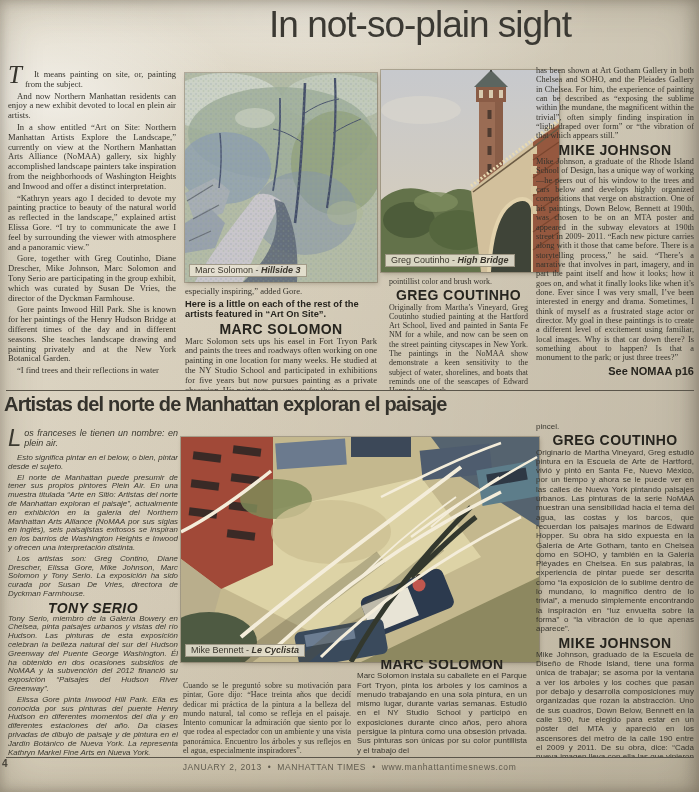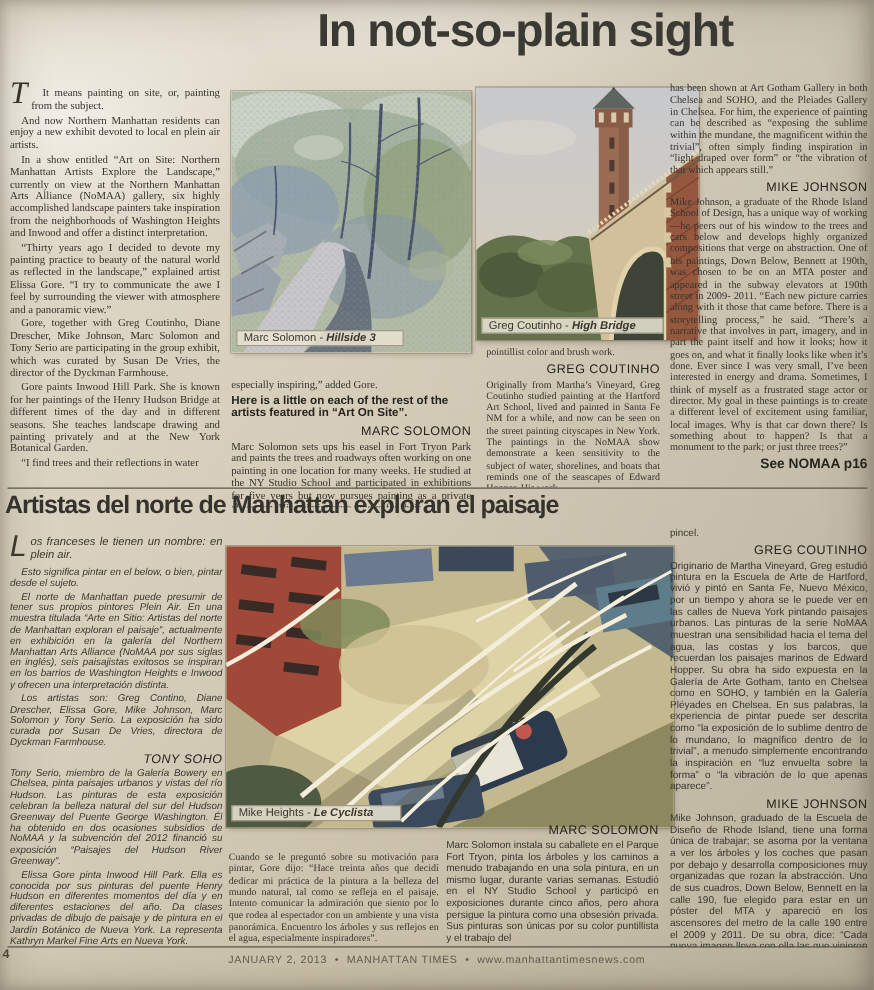--- a/index.html
+++ b/index.html
@@ -9,69 +9,69 @@
     background:
       radial-gradient(ellipse 260px 150px at 8% 12%, rgba(255,255,255,0.55), rgba(255,255,255,0) 70%),
       radial-gradient(ellipse 400px 120px at 45% 2%, rgba(255,255,255,0.35), rgba(255,255,255,0) 70%),
       linear-gradient(100deg, rgba(255,255,252,0.18) 0%, rgba(0,0,0,0.02) 45%, rgba(0,0,0,0.10) 100%),
       linear-gradient(178deg, #ddd5c2 0%, #d8cfbb 40%, #d3c9b4 75%, #cfc5ae 100%);
     box-shadow:inset 0 0 40px rgba(60,50,30,0.25), inset -6px 0 14px rgba(40,30,20,0.18), inset 3px 0 8px rgba(40,30,20,0.12);
     font-family:"Liberation Serif", serif;color:#35332c;
   }
   
   .hl-en{position:absolute;left:150px;top:4px;width:540px;text-align:center;
-    font-family:"Liberation Sans",sans-serif;font-weight:bold;font-size:37px;letter-spacing:-1px;color:#3b3933;}
+    font-family:"Liberation Sans",sans-serif;font-weight:normal;font-size:37px;letter-spacing:-1px;color:#3b3933;}
   .sub-en{position:absolute;left:150px;top:47px;width:540px;text-align:center;
     font-family:"Liberation Sans",sans-serif;font-weight:bold;font-style:italic;font-size:16.5px;color:#403d33;}
   .hl-es{position:absolute;left:4px;top:393px;width:692px;text-align:left;white-space:nowrap;
     font-family:"Liberation Sans",sans-serif;font-weight:bold;font-size:20px;letter-spacing:-0.8px;color:#34322c;}
   .rule{position:absolute;left:6px;width:688px;height:1px;background:#5a554a;}
   
   .col{position:absolute;overflow:hidden;text-align:justify;}
   .col p{margin:0 0 2px 0;text-indent:9px;}
   .col p.noind{text-indent:0;}
   .en-serif{font-size:8.6px;line-height:9.8px;}
   .c4{font-size:8.3px;line-height:9.35px;}
   .c3{font-size:8px;line-height:9.3px;}
   .es-italic{font-family:"Liberation Sans",sans-serif;font-style:italic;font-size:7.9px;line-height:8.8px;color:#3a382f;}
   .es-sans{font-family:"Liberation Sans",sans-serif;font-size:8px;line-height:9.3px;color:#38362e;}
   .lead{font-style:italic;font-size:10.5px;line-height:11.5px;text-indent:0 !important;margin-bottom:6px !important;}
   .dropcap{float:left;font-size:25px;line-height:19px;font-style:italic;margin:1px 3px 0 0;}
   .es-lead{font-size:9px;line-height:10px;margin-bottom:6px !important;}
   .es-lead .dropcap{font-style:italic;font-size:24px;line-height:18px;}
-  .sechead{font-family:"Liberation Sans",sans-serif;font-weight:normal;font-size:10px;letter-spacing:0.4px;
-    color:#26241e;margin:5px 0 2px 0;text-align:right;}
+  .sechead{font-family:"Liberation Sans",sans-serif;font-weight:bold;font-size:14px;letter-spacing:0.4px;
+    color:#26241e;margin:5px 0 2px 0;text-align:center;}
   .boldintro{font-family:"Liberation Sans",sans-serif;font-weight:bold;font-size:9.3px;line-height:10.5px;color:#26241e;text-align:left;margin:1px 0 0 0;}
   .seemore{font-family:"Liberation Sans",sans-serif;font-weight:bold;font-size:11px;color:#26241e;text-align:right;margin-top:4px;}
   
   .painting{position:absolute;box-shadow:0 0 0 1px rgba(90,80,60,0.35),1px 2px 4px rgba(60,50,30,0.25);}
   .painting svg{display:block;}
   .cap{position:absolute;left:4px;bottom:5px;background:rgba(232,226,209,0.88);
-    border:1px solid rgba(110,100,80,0.55);padding:0px 21px 1px 5px;
+    border:1px solid rgba(110,100,80,0.55);padding:0px 5px 1px 5px;
     font-family:"Liberation Sans",sans-serif;font-size:9px;color:#3a362d;white-space:nowrap;}
   .cap b{font-style:italic;}
   
   .footer{position:absolute;left:0;top:762px;width:699px;text-align:center;
     font-family:"Liberation Sans",sans-serif;font-size:8.5px;letter-spacing:0.6px;color:#5f5a4e;}
   .footer .sep{margin:0 6px;}
   .pagenum{position:absolute;left:2px;top:758px;font-family:"Liberation Sans",sans-serif;font-weight:bold;font-size:10px;color:#4a463c;}
 </style>
 </head>
 <body>
 
 <div id="page">
 
   <div class="hl-en">In not-so-plain sight</div>
 
   <div class="col en-serif" style="left:8px;top:64px;width:168px;height:326px;">
     <p class="lead noind"><span class="dropcap">T</span></p>
     <p>It means painting on site, or, painting from the subject.</p>
     <p>And now Northern Manhattan residents can enjoy a new exhibit devoted to local en plein air artists.</p>
     <p>In a show entitled “Art on Site: Northern Manhattan Artists Explore the Landscape,” currently on view at the Northern Manhattan Arts Alliance (NoMAA) gallery, six highly accomplished landscape painters take inspiration from the neighborhoods of Washington Heights and Inwood and offer a distinct interpretation.</p>
-    <p>“Thirty years ago I decided to devote my painting practice to beauty of the natural world as reflected in the landscape,” explained artist Elissa Gore. “I try to communicate the awe I feel by surrounding the viewer with atmosphere and a panoramic view.”</p>
+    <p>“Kathryn years ago I decided to devote my painting practice to beauty of the natural world as reflected in the landscape,” explained artist Elissa Gore. “I try to communicate the awe I feel by surrounding the viewer with atmosphere and a panoramic view.”</p>
     <p>Gore, together with Greg Coutinho, Diane Drescher, Mike Johnson, Marc Solomon and Tony Serio are participating in the group exhibit, which was curated by Susan De Vries, the director of the Dyckman Farmhouse.</p>
     <p>Gore paints Inwood Hill Park. She is known for her paintings of the Henry Hudson Bridge at different times of the day and in different seasons. She teaches landscape drawing and painting privately and at the New York Botanical Garden.</p>
     <p>“I find trees and their reflections in water</p>
   </div>
 
   <div class="painting" style="left:185px;top:73px;width:192px;height:209px;">
     <svg width="192" height="209" viewBox="0 0 192 209">
       <defs>
         <pattern id="pt" width="5" height="5" patternUnits="userSpaceOnUse">
           <circle cx="1" cy="1" r="0.9" fill="#7d8fa8" opacity="0.45"></circle>
@@ -138,21 +138,21 @@
       <rect x="150" y="76" width="6" height="8" fill="#d8c7a0"></rect>
         <rect x="150" y="96" width="6" height="8" fill="#d8c7a0"></rect>
       <rect x="150" y="116" width="6" height="8" fill="#d8c7a0"></rect>
         <rect x="150" y="136" width="6" height="8" fill="#d8c7a0"></rect>
       <line x1="90" y1="116" x2="178" y2="50" stroke="#e8dab2" stroke-width="3" stroke-dasharray="2,2"></line>
       <line x1="92" y1="122" x2="178" y2="58" stroke="#6b5b44" stroke-width="1.5"></line>
     </svg>
     <div class="cap"><span>Greg Coutinho - </span><b>High Bridge</b></div>
   </div>
 
-  <div class="col en-serif" style="left:185px;top:287px;width:192px;height:103px;margin-top:16px;">
+  <div class="col en-serif" style="left:185px;top:287px;width:192px;height:103px;">
     <p class="noind">especially inspiring,” added Gore.</p>
     <p class="boldintro noind">Here is a little on each of the rest of the artists featured in “Art On Site”.</p>
     <div class="sechead">MARC SOLOMON</div>
     <p class="noind">Marc Solomon sets ups his easel in Fort Tryon Park and paints the trees and roadways often working on one painting in one location for many weeks. He studied at the NY Studio School and participated in exhibitions for five years but now pursues painting as a private obsession. His paintings are unique for their</p>
   </div>
 
   <div class="col c3" style="left:389px;top:277px;width:139px;height:113px;">
     <p class="noind">pointillist color and brush work.</p>
     <div class="sechead">GREG COUTINHO</div>
     <p class="noind">Originally from Martha’s Vineyard, Greg Coutinho studied painting at the Hartford Art School, lived and painted in Santa Fe NM for a while, and now can be seen on the street painting cityscapes in New York. The paintings in the NoMAA show demonstrate a keen sensitivity to the subject of water, shorelines, and boats that reminds one of the seascapes of Edward Hopper. His work</p>
@@ -167,21 +167,21 @@
 
   <div class="rule" style="top:390px;"></div>
 
   <div class="hl-es">Artistas del norte de Manhattan exploran el paisaje</div>
 
   <div class="col es-italic" style="left:8px;top:428px;width:170px;height:330px;">
     <p class="es-lead noind"><span class="dropcap">L</span><span>os franceses le tienen un nombre: en plein air.</span></p>
     <p>Esto significa pintar en el below, o bien, pintar desde el sujeto.</p>
     <p>El norte de Manhattan puede presumir de tener sus propios pintores Plein Air. En una muestra titulada “Arte en Sitio: Artistas del norte de Manhattan exploran el paisaje”, actualmente en exhibición en la galería del Northern Manhattan Arts Alliance (NoMAA por sus siglas en inglés), seis paisajistas exitosos se inspiran en los barrios de Washington Heights e Inwood y ofrecen una interpretación distinta.</p>
     <p>Los artistas son: Greg Contino, Diane Drescher, Elissa Gore, Mike Johnson, Marc Solomon y Tony Serio. La exposición ha sido curada por Susan De Vries, directora de Dyckman Farmhouse.</p>
-    <div class="sechead" style="font-style:italic;">TONY SOHO</div>
+    <div class="sechead" style="font-style:italic;">TONY SERIO</div>
     <p class="noind">Tony Serio, miembro de la Galería Bowery en Chelsea, pinta paisajes urbanos y vistas del río Hudson. Las pinturas de esta exposición celebran la belleza natural del sur del Hudson Greenway del Puente George Washington. Él ha obtenido en dos ocasiones subsidios de NoMAA y la subvención del 2012 financió su exposición “Paisajes del Hudson River Greenway”.</p>
     <p>Elissa Gore pinta Inwood Hill Park. Ella es conocida por sus pinturas del puente Henry Hudson en diferentes momentos del día y en diferentes estaciones del año. Da clases privadas de dibujo de paisaje y de pintura en el Jardín Botánico de Nueva York. La representa Kathryn Markel Fine Arts en Nueva York.</p>
   </div>
 
   <div class="painting" style="left:181px;top:437px;width:358px;height:225px;">
     <svg width="358" height="225" viewBox="0 0 358 225">
       <rect width="358" height="225" fill="#c4b88e"></rect>
       <polygon points="60,80 240,40 300,120 140,200 40,150" fill="#e0d6a8" opacity="0.9"></polygon>
       <polygon points="180,225 358,140 358,225" fill="#8d8860"></polygon>
       <polygon points="250,0 358,0 358,90 280,40" fill="#55636f"></polygon>
@@ -216,21 +216,21 @@
       <path d="M120,225 L260,110" stroke="#55503a" stroke-width="10" opacity="0.28"></path>
       <path d="M170,225 C200,170 240,120 290,70 M230,140 C250,120 270,100 295,80" stroke="#33382e" stroke-width="5" fill="none"></path>
       <path d="M60,200 C120,150 200,90 280,30" stroke="#f4edda" stroke-width="4" fill="none"></path>
       <path d="M90,215 C160,150 230,100 320,55" stroke="#f4edda" stroke-width="3.5" fill="none"></path>
       <path d="M140,220 C190,170 260,120 340,80" stroke="#f4edda" stroke-width="3" fill="none"></path>
       <path d="M200,60 C240,40 280,20 320,6" stroke="#f4edda" stroke-width="2.5" fill="none"></path>
       <path d="M230,100 C270,70 320,40 356,20" stroke="#f4edda" stroke-width="2.5" fill="none"></path>
       <path d="M0,95 C30,80 60,58 90,34" stroke="#f4edda" stroke-width="3.5" fill="none"></path>
       <path d="M180,140 C210,110 240,85 275,60 M250,90 C270,72 295,55 318,40" stroke="#f4edda" stroke-width="1.8" fill="none"></path>
     </svg>
-    <div class="cap"><span>Mike Heights - </span><b>Le Cyclista</b></div>
+    <div class="cap"><span>Mike Bennett - </span><b>Le Cyclista</b></div>
   </div>
 
   <div class="col es-sans" style="left:183px;top:681px;width:168px;height:90px;font-family:Liberation Serif, serif;">
     <p class="noind">Cuando se le preguntó sobre su motivación para pintar, Gore dijo: “Hace treinta años que decidí dedicar mi práctica de la pintura a la belleza del mundo natural, tal como se refleja en el paisaje. Intento comunicar la admiración que siento por lo que rodea al espectador con un ambiente y una vista panorámica. Encuentro los árboles y sus reflejos en el agua, especialmente inspiradores”.</p>
   </div>
 
   <div class="col es-sans" style="left:357px;top:660px;width:170px;height:98px;">
     <div class="sechead" style="margin-top:0;">MARC SOLOMON</div>
     <p class="noind">Marc Solomon instala su caballete en el Parque Fort Tryon, pinta los árboles y los caminos a menudo trabajando en una sola pintura, en un mismo lugar, durante varias semanas. Estudió en el NY Studio School y participó en exposiciones durante cinco años, pero ahora persigue la pintura como una obsesión privada. Sus pinturas son únicas por su color puntillista y el trabajo del</p>
   </div>

